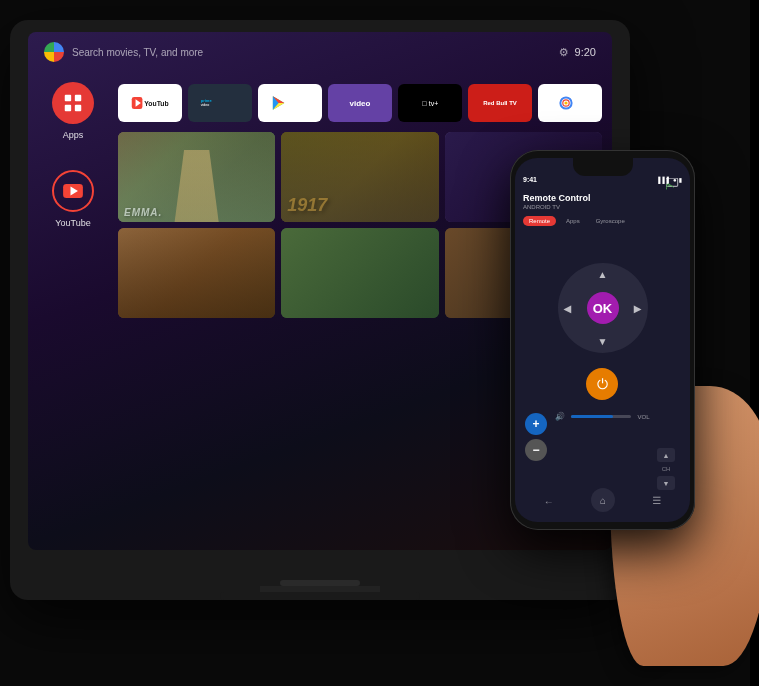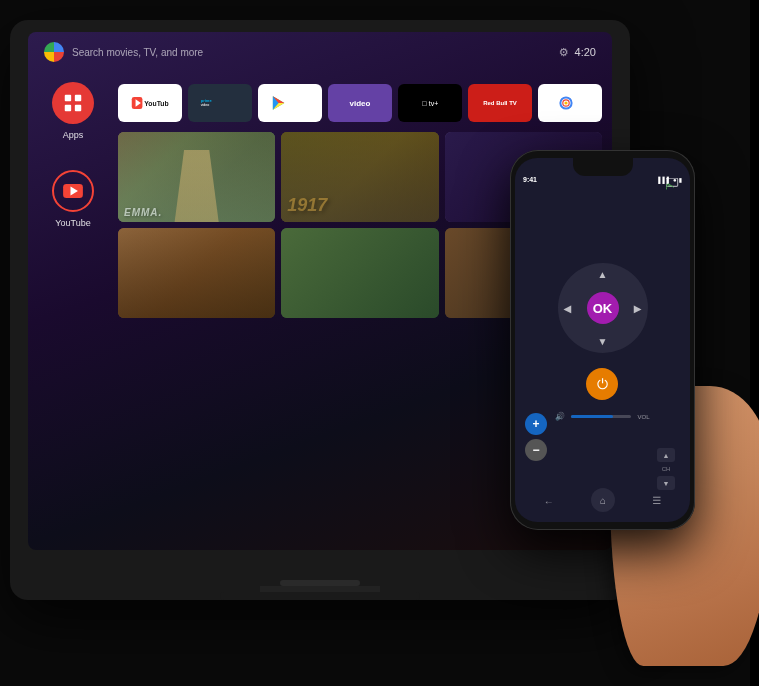--- a/index.html
+++ b/index.html
@@ -584,21 +584,21 @@
   <div class="tv-outer">
     <div class="tv-screen">
 
       <div class="tv-header">
         <div class="search-bar">
           <div class="google-dots"></div>
           <span class="search-text">Search movies, TV, and more</span>
         </div>
         <div class="tv-time-area">
           <span class="gear-icon">⚙</span>
-          <span class="tv-time">4:20</span>
+          <span class="tv-time">9:20</span>
         </div>
       </div>
 
       <div class="tv-sidebar">
 
         <div class="sidebar-item">
           <div class="sidebar-icon apps-icon">
             <svg width="22" height="22" viewBox="0 0 24 24" fill="white">
               <rect x="3" y="3" width="7" height="7" rx="1"></rect>
               <rect x="14" y="3" width="7" height="7" rx="1"></rect>
@@ -725,20 +725,29 @@
 
         <div class="cast-icon-area">
           <svg width="14" height="12" viewBox="0 0 24 20">
             <rect x="0" y="0" width="20" height="14" rx="2" fill="none" stroke="rgba(255,255,255,0.6)" stroke-width="2"></rect>
             <path d="M0 12 Q4 8 8 12" stroke="#4caf50" stroke-width="1.5" fill="none"></path>
             <path d="M0 16 Q8 9 13 16" stroke="#4caf50" stroke-width="1.5" fill="none"></path>
             <circle cx="0" cy="18" r="1.5" fill="#4caf50"></circle>
           </svg>
         </div>
 
+        <div class="remote-header">
+          <div class="remote-title">Remote Control</div>
+          <div class="remote-subtitle">ANDROID TV</div>
+          <div class="remote-tabs">
+            <div class="remote-tab active">Remote</div>
+            <div class="remote-tab">Apps</div>
+            <div class="remote-tab">Gyroscope</div>
+          </div>
+        </div>
 
         <div class="dpad-container">
           <div class="dpad-circle">
             <span class="dpad-arrow dpad-up">▲</span>
             <span class="dpad-arrow dpad-down">▼</span>
             <span class="dpad-arrow dpad-left">◀</span>
             <span class="dpad-arrow dpad-right">▶</span>
             <div class="dpad-center">OK</div>
           </div>
         </div>

